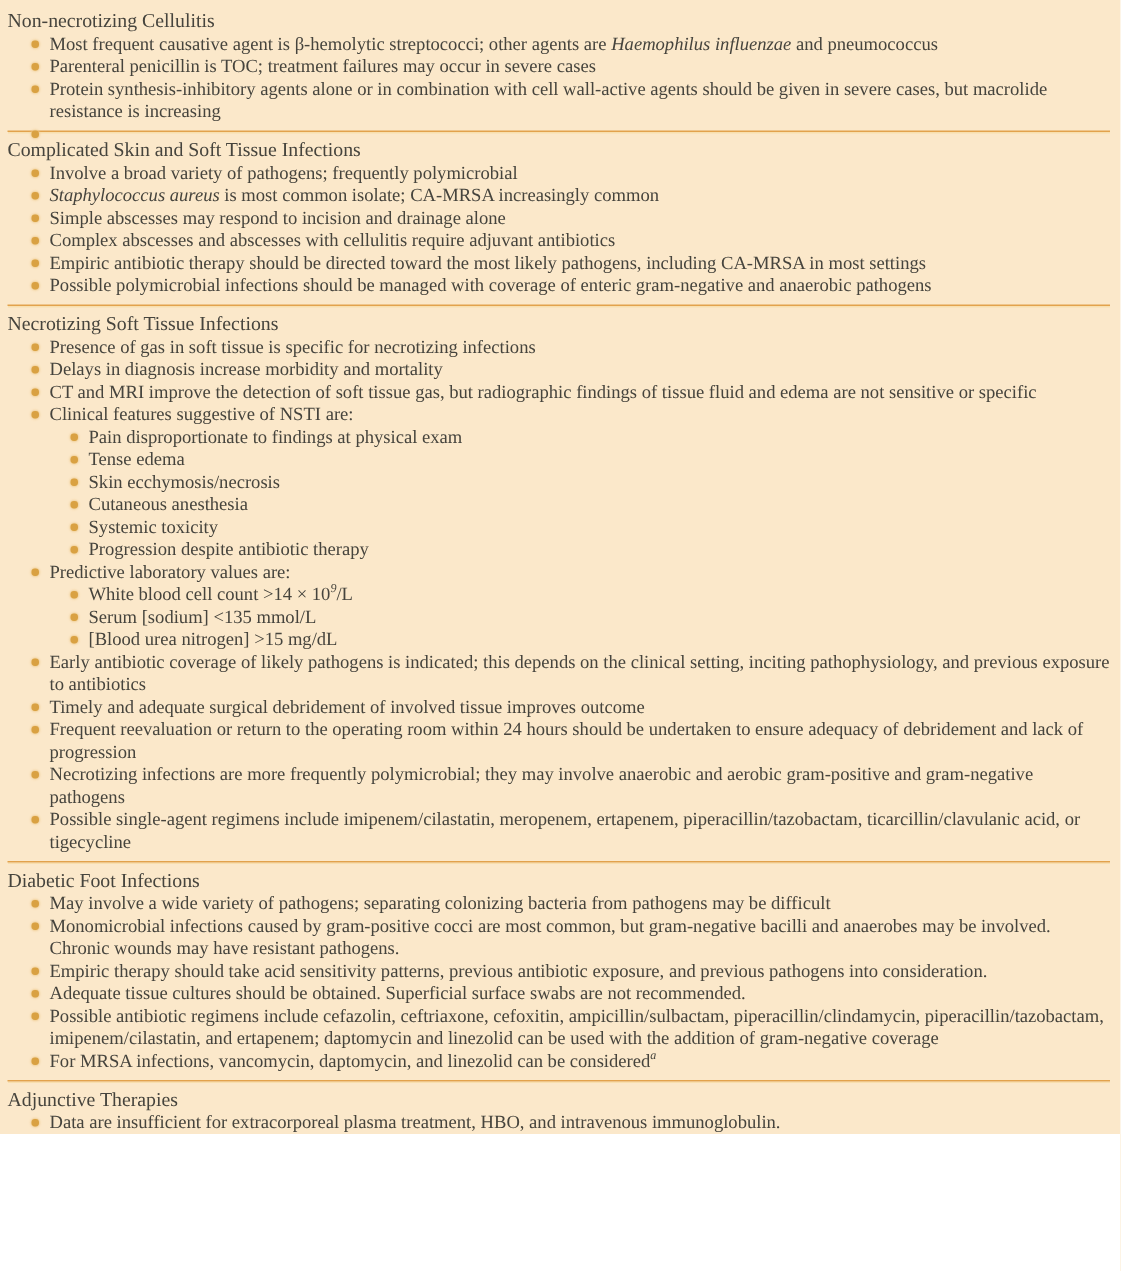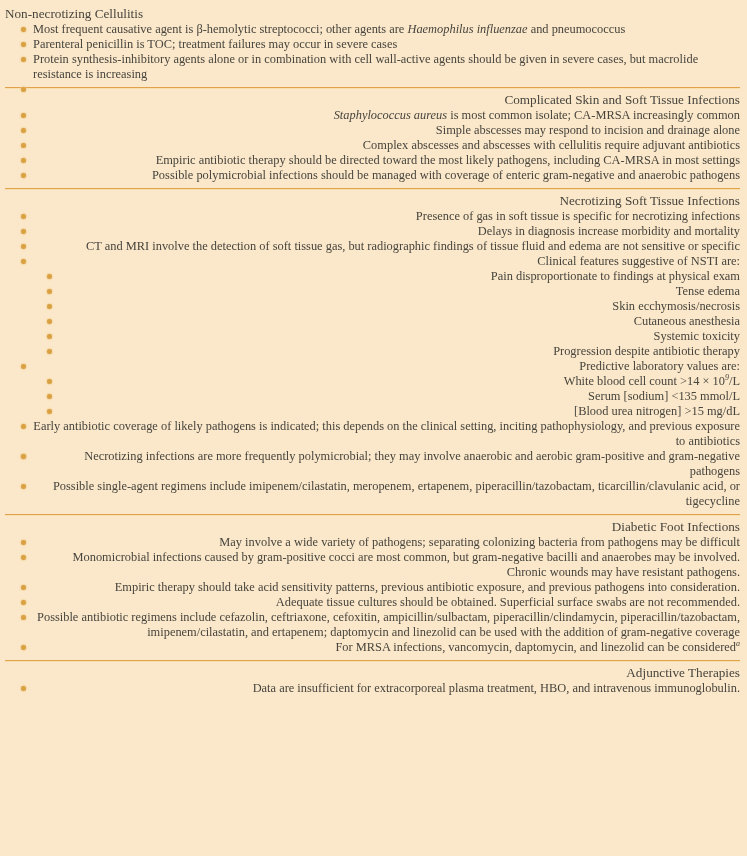--- a/index.html
+++ b/index.html
@@ -3,29 +3,29 @@
 <meta charset="utf-8">
 <style>
   :root{
     --bg:#fbe8ca;
     --rule:#e2a24c;
     --bullet:#d9a142;
     --text:#46443d;
   }
   html,body{margin:0;padding:0;background:#fff;}
   #doc{
-    width:747px;height:856px;box-sizing:border-box;
+    width:747px;height:756px;box-sizing:border-box;
     padding:5px 7px 4px 5px;overflow:hidden;
     background:var(--bg);color:var(--text);
     font-family:"Liberation Serif","DejaVu Serif",serif;
     font-size:12.4px;line-height:15px;
   }
   .section{padding:1px 0 5px;}
   .section + .section{border-top:1px solid var(--rule);
-    box-shadow:inset 0 1px 0 #f8dfae;padding-top:4px;text-align:right;}
+    box-shadow:inset 0 1px 0 #f8dfae;padding-top:4px;}
   .section-title{font-size:13.2px;font-weight:normal;margin:0;line-height:16px;}
   ul.bullet-list{list-style:none;margin:0;padding:0;}
   li.item{position:relative;padding-left:13px;}
   li.l1{margin-left:15px;}
   li.l2{margin-left:41px;}
   .bullet{
     position:absolute;left:1px;top:5.2px;width:4.6px;height:4.6px;
     border-radius:50%;background:var(--bullet);
     box-shadow:0 0 1.5px 0.5px #eeca8c;
   }
@@ -41,46 +41,48 @@
       <ul class="bullet-list">
         <li class="item l1"><span class="bullet"></span><span>Most frequent causative agent is β-hemolytic streptococci; other agents are <i>Haemophilus influenzae</i> and pneumococcus</span></li>
         <li class="item l1"><span class="bullet"></span><span>Parenteral penicillin is TOC; treatment failures may occur in severe cases</span></li>
         <li class="item l1"><span class="bullet"></span><span>Protein synthesis-inhibitory agents alone or in combination with cell wall-active agents should be given in severe cases, but macrolide resistance is increasing</span></li>
         <li class="item l1"><span class="bullet"></span></li>
       </ul>
     </div>
     <div class="section">
       <h2 class="section-title">Complicated Skin and Soft Tissue Infections</h2>
       <ul class="bullet-list">
+        <li class="item l1"><span class="bullet"></span><span>Involve a broad variety of pathogens; frequently polymicrobial</span></li>
         <li class="item l1"><span class="bullet"></span><span><i>Staphylococcus aureus</i> is most common isolate; CA-MRSA increasingly common</span></li>
         <li class="item l1"><span class="bullet"></span><span>Simple abscesses may respond to incision and drainage alone</span></li>
         <li class="item l1"><span class="bullet"></span><span>Complex abscesses and abscesses with cellulitis require adjuvant antibiotics</span></li>
         <li class="item l1"><span class="bullet"></span><span>Empiric antibiotic therapy should be directed toward the most likely pathogens, including CA-MRSA in most settings</span></li>
         <li class="item l1"><span class="bullet"></span><span>Possible polymicrobial infections should be managed with coverage of enteric gram-negative and anaerobic pathogens</span></li>
       </ul>
     </div>
     <div class="section">
       <h2 class="section-title">Necrotizing Soft Tissue Infections</h2>
       <ul class="bullet-list">
         <li class="item l1"><span class="bullet"></span><span>Presence of gas in soft tissue is specific for necrotizing infections</span></li>
         <li class="item l1"><span class="bullet"></span><span>Delays in diagnosis increase morbidity and mortality</span></li>
-        <li class="item l1"><span class="bullet"></span><span>CT and MRI involve the detection of soft tissue gas, but radiographic findings of tissue fluid and edema are not sensitive or specific</span></li>
+        <li class="item l1"><span class="bullet"></span><span>CT and MRI improve the detection of soft tissue gas, but radiographic findings of tissue fluid and edema are not sensitive or specific</span></li>
         <li class="item l1"><span class="bullet"></span><span>Clinical features suggestive of NSTI are:</span></li>
         <li class="item l2"><span class="bullet"></span><span>Pain disproportionate to findings at physical exam</span></li>
         <li class="item l2"><span class="bullet"></span><span>Tense edema</span></li>
         <li class="item l2"><span class="bullet"></span><span>Skin ecchymosis/necrosis</span></li>
         <li class="item l2"><span class="bullet"></span><span>Cutaneous anesthesia</span></li>
         <li class="item l2"><span class="bullet"></span><span>Systemic toxicity</span></li>
         <li class="item l2"><span class="bullet"></span><span>Progression despite antibiotic therapy</span></li>
         <li class="item l1"><span class="bullet"></span><span>Predictive laboratory values are:</span></li>
         <li class="item l2"><span class="bullet"></span><span>White blood cell count &gt;14 × 10<sup>9</sup>/L</span></li>
         <li class="item l2"><span class="bullet"></span><span>Serum [sodium] &lt;135 mmol/L</span></li>
         <li class="item l2"><span class="bullet"></span><span>[Blood urea nitrogen] &gt;15 mg/dL</span></li>
         <li class="item l1"><span class="bullet"></span><span>Early antibiotic coverage of likely pathogens is indicated; this depends on the clinical setting, inciting pathophysiology, and previous exposure to antibiotics</span></li>
-        <li class="item l1"><span class="bullet"></span></li>
+        <li class="item l1"><span class="bullet"></span><span>Timely and adequate surgical debridement of involved tissue improves outcome</span></li>
+        <li class="item l1"><span class="bullet"></span><span>Frequent reevaluation or return to the operating room within 24 hours should be undertaken to ensure adequacy of debridement and lack of progression</span></li>
         <li class="item l1"><span class="bullet"></span><span>Necrotizing infections are more frequently polymicrobial; they may involve anaerobic and aerobic gram-positive and gram-negative pathogens</span></li>
         <li class="item l1"><span class="bullet"></span><span>Possible single-agent regimens include imipenem/cilastatin, meropenem, ertapenem, piperacillin/tazobactam, ticarcillin/clavulanic acid, or tigecycline</span></li>
       </ul>
     </div>
     <div class="section">
       <h2 class="section-title">Diabetic Foot Infections</h2>
       <ul class="bullet-list">
         <li class="item l1"><span class="bullet"></span><span>May involve a wide variety of pathogens; separating colonizing bacteria from pathogens may be difficult</span></li>
         <li class="item l1"><span class="bullet"></span><span>Monomicrobial infections caused by gram-positive cocci are most common, but gram-negative bacilli and anaerobes may be involved. Chronic wounds may have resistant pathogens.</span></li>
         <li class="item l1"><span class="bullet"></span><span>Empiric therapy should take acid sensitivity patterns, previous antibiotic exposure, and previous pathogens into consideration.</span></li>

